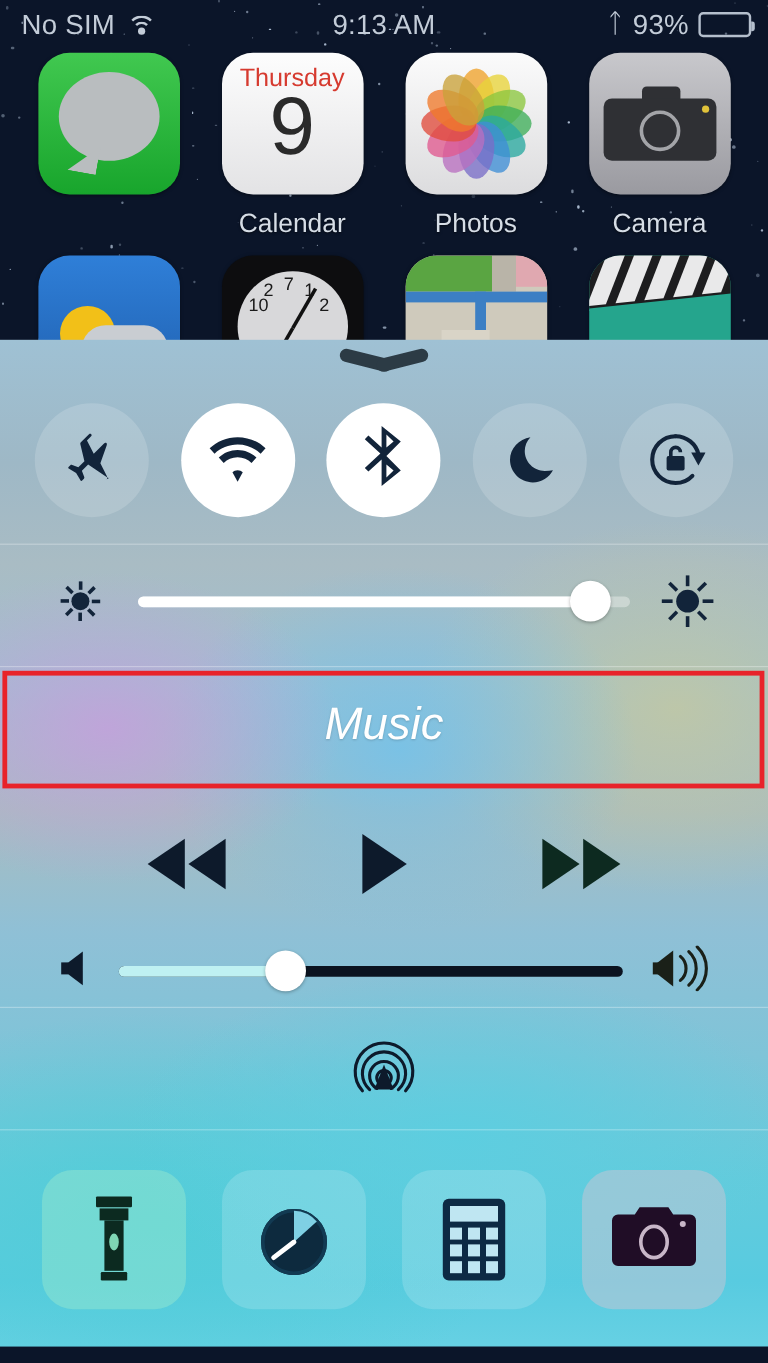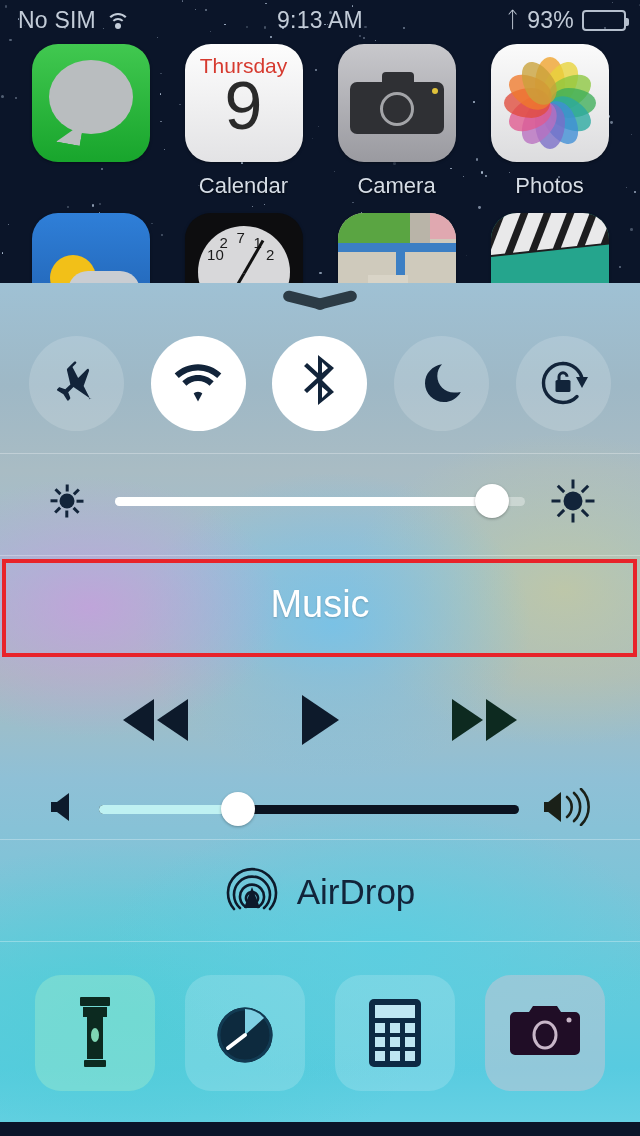--- a/index.html
+++ b/index.html
@@ -164,20 +164,21 @@
   }
   .ic-videos .stripe{
     position:absolute;top:2px;width:16px;height:40px;background:#e9e9ea;
     transform:skewX(-22deg);
   }
 
   
   #controlcenter{
     position:absolute;left:0;top:283px;width:640px;height:839px;z-index:10;
     overflow:hidden;
+    font-style:italic;
   }
   #cc-bg{
     position:absolute;left:0;top:0;width:640px;height:853px;
     background:
       radial-gradient(ellipse 300px 200px at 14% 38%, rgba(196,160,220,.85) 0%, rgba(196,160,220,0) 65%),
       radial-gradient(ellipse 300px 230px at 52% 40%, rgba(118,194,232,.90) 0%, rgba(118,194,232,0) 66%),
       radial-gradient(ellipse 320px 230px at 88% 36%, rgba(196,200,160,.80) 0%, rgba(196,200,160,0) 68%),
       radial-gradient(ellipse 400px 200px at 60% 78%, rgba(92,206,224,.95) 0%, rgba(92,206,224,0) 70%),
       radial-gradient(ellipse 420px 240px at 20% 86%, rgba(80,205,215,.9) 0%, rgba(80,205,215,0) 72%),
       linear-gradient(180deg,#9fc1d4 0%, #9eb8c6 12%, #a9bcc4 22%, #9fc0cf 34%, #a8bcc0 46%, #8fc0d6 58%, #7fc4d8 70%, #63cbdc 82%, #58cbe0 92%, #6ad2e4 100%);
@@ -458,45 +459,45 @@
 
       <div class="app">
         <div class="appicon ic-calendar">
           <div class="day">Thursday</div>
           <div class="num">9</div>
         </div>
         <div class="applabel">Calendar</div>
       </div>
 
       <div class="app">
-        <div class="appicon ic-camera">
-          <div class="hump"></div>
-            <div class="body"></div>
-            <div class="lens"></div>
-            <div class="dot"></div>
-        </div>
-        <div class="applabel">Camera</div>
-      </div>
-
-      <div class="app">
         <div class="appicon ic-photos" id="photos-icon">
             <span class="petal" style="background: rgb(240, 163, 44); transform: translate(-50%, -100%) rotate(0deg);"></span>
             <span class="petal" style="background: rgb(232, 212, 58); transform: translate(-50%, -100%) rotate(30deg);"></span>
             <span class="petal" style="background: rgb(140, 198, 63); transform: translate(-50%, -100%) rotate(60deg);"></span>
             <span class="petal" style="background: rgb(63, 174, 90); transform: translate(-50%, -100%) rotate(90deg);"></span>
             <span class="petal" style="background: rgb(42, 169, 160); transform: translate(-50%, -100%) rotate(120deg);"></span>
             <span class="petal" style="background: rgb(63, 142, 214); transform: translate(-50%, -100%) rotate(150deg);"></span>
             <span class="petal" style="background: rgb(122, 110, 200); transform: translate(-50%, -100%) rotate(180deg);"></span>
             <span class="petal" style="background: rgb(185, 111, 192); transform: translate(-50%, -100%) rotate(210deg);"></span>
             <span class="petal" style="background: rgb(224, 90, 143); transform: translate(-50%, -100%) rotate(240deg);"></span>
             <span class="petal" style="background: rgb(224, 75, 60); transform: translate(-50%, -100%) rotate(270deg);"></span>
             <span class="petal" style="background: rgb(240, 122, 44); transform: translate(-50%, -100%) rotate(300deg);"></span>
             <span class="petal" style="background: rgb(201, 162, 58); transform: translate(-50%, -100%) rotate(330deg);"></span>
           </div>
         <div class="applabel">Photos</div>
+      </div>
+
+      <div class="app">
+        <div class="appicon ic-camera">
+          <div class="hump"></div>
+            <div class="body"></div>
+            <div class="lens"></div>
+            <div class="dot"></div>
+        </div>
+        <div class="applabel">Camera</div>
       </div>
 
     </div>
 
     <div class="approw approw2">
       <div class="app">
         <div class="appicon ic-weather">
           <div class="sun"></div>
             <div class="cloud"></div>
         </div>
@@ -675,21 +676,20 @@
       <svg width="54" height="54" viewBox="0 0 54 54">
         <g fill="none" stroke="#0d1a2b" stroke-width="2.6" stroke-linecap="round">
           <path d="M9 46a24 24 0 1 1 36 0"></path>
           <path d="M15 45a18 18 0 1 1 24 0"></path>
           <path d="M21 44a12 12 0 1 1 12 0"></path>
           <path d="M26 41a6 6 0 1 1 2 0"></path>
         </g>
         <polygon points="27,24 35,45 19,45" fill="#0d1a2b"></polygon>
       </svg>
     </span>
-    <span id="airdrop-label">AirDrop</span>
   </div>
 
   <div class="cc-sep" style="top:658px"></div>
 
   <div id="shortcuts">
 
     <div class="scut" style="background:rgba(160,235,205,.42)">
       <svg width="46" height="76" viewBox="0 0 46 76">
         <rect x="8" y="2" width="30" height="9" rx="1" fill="#0c2a20"></rect>
         <rect x="11" y="12" width="24" height="10" fill="#0c2a20"></rect>

